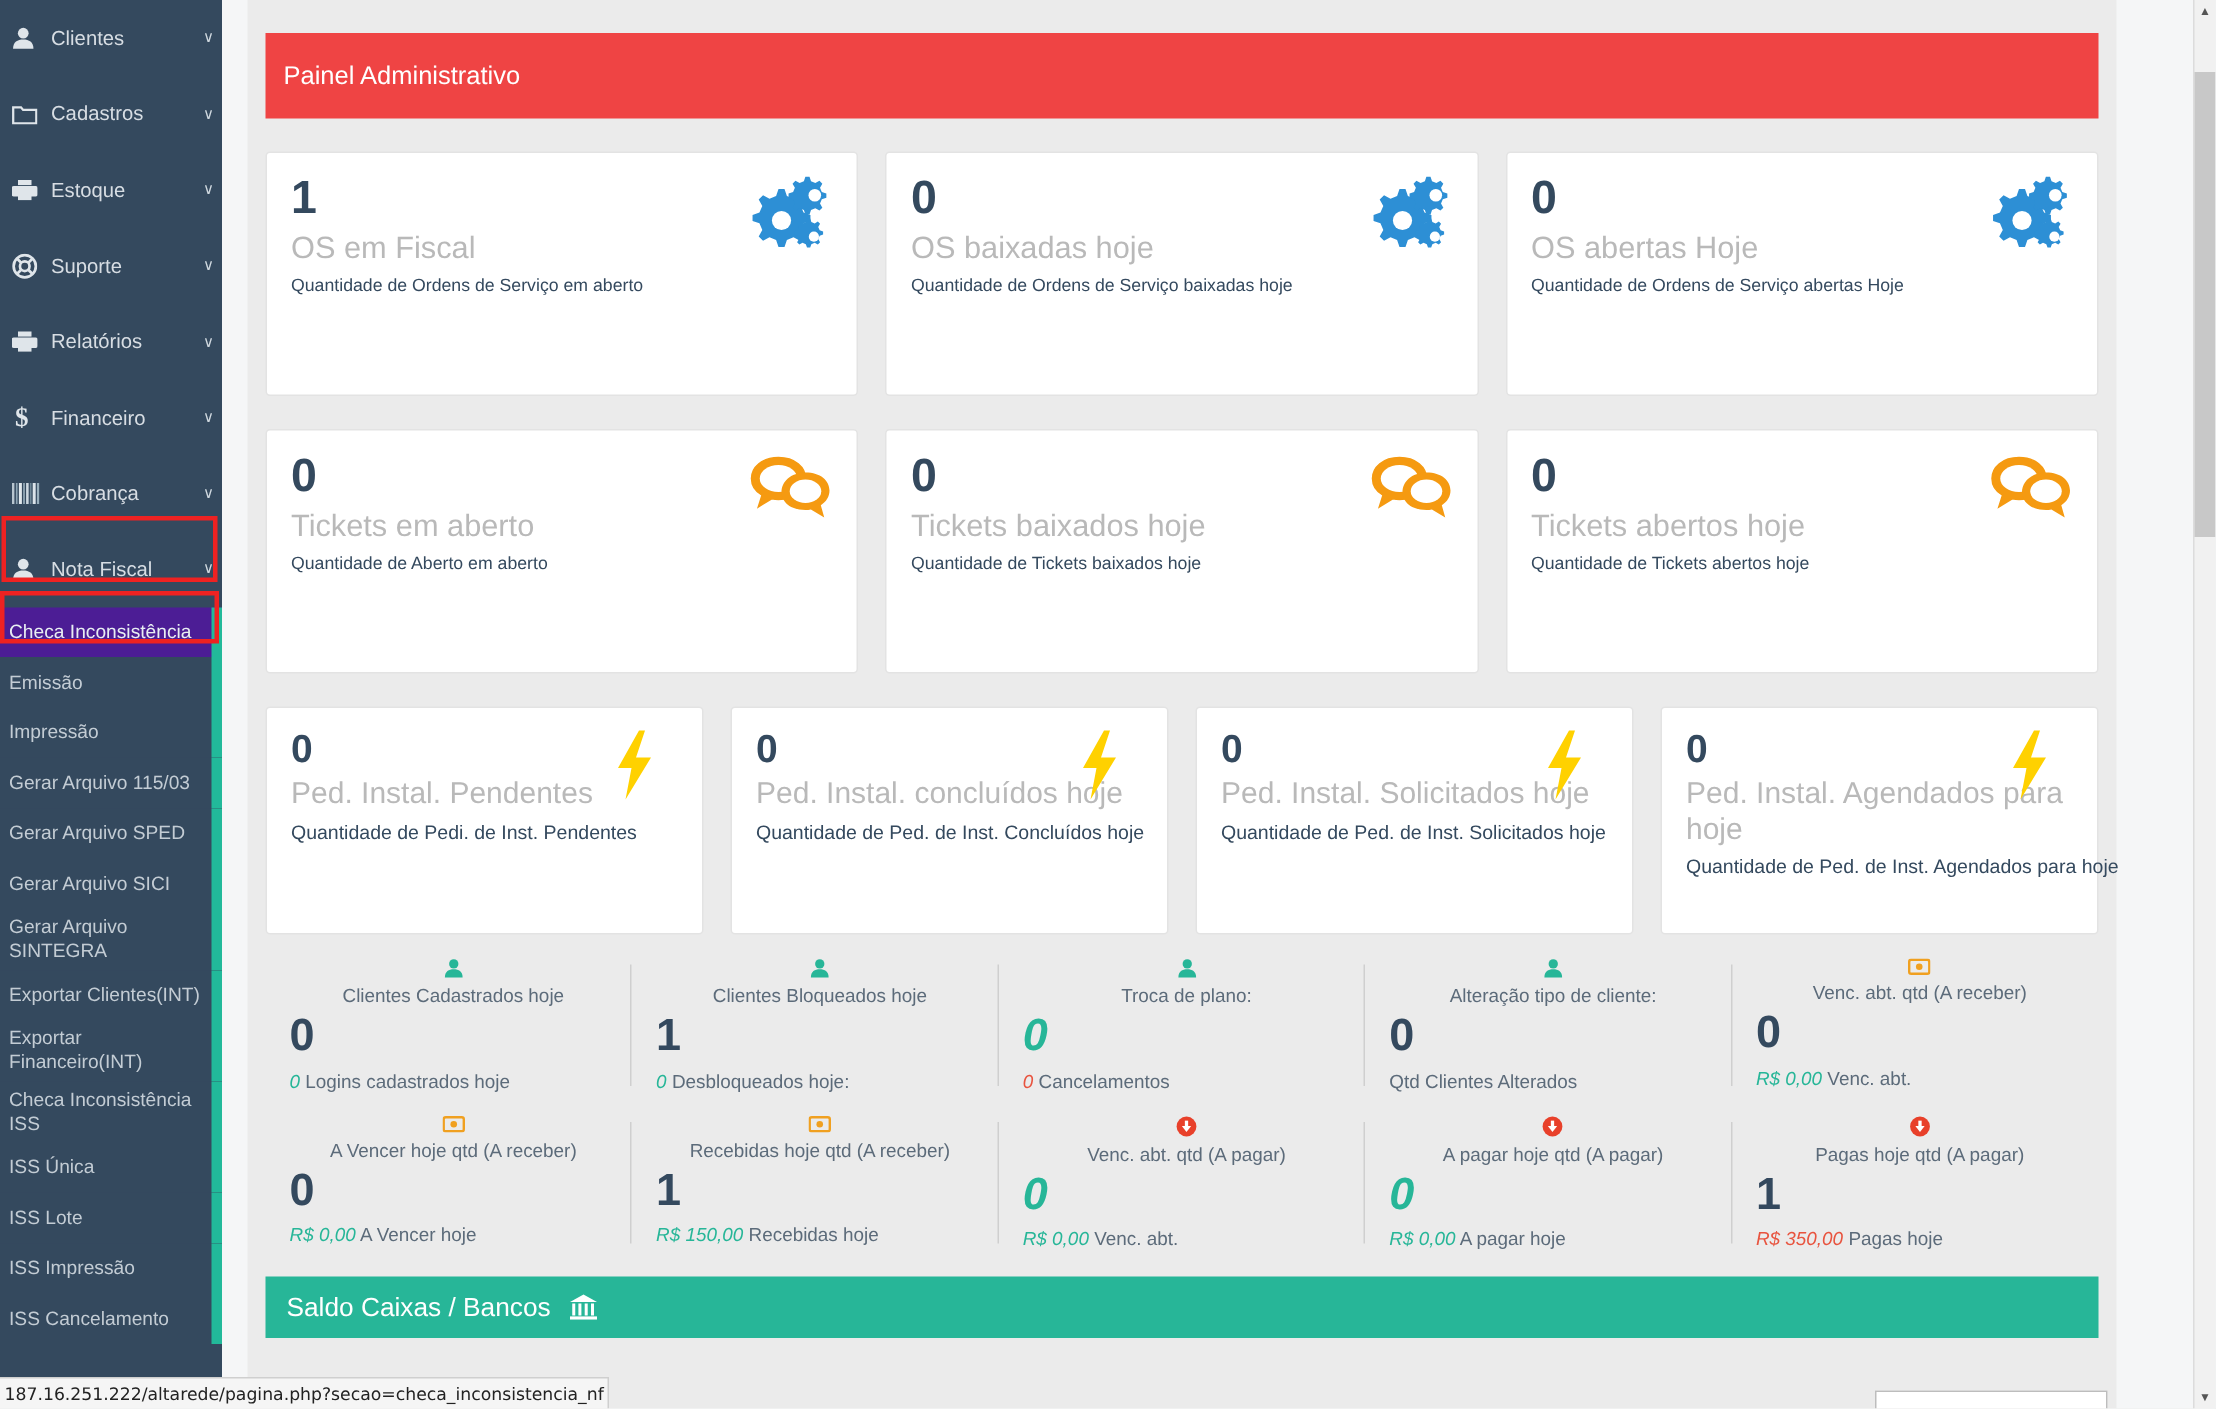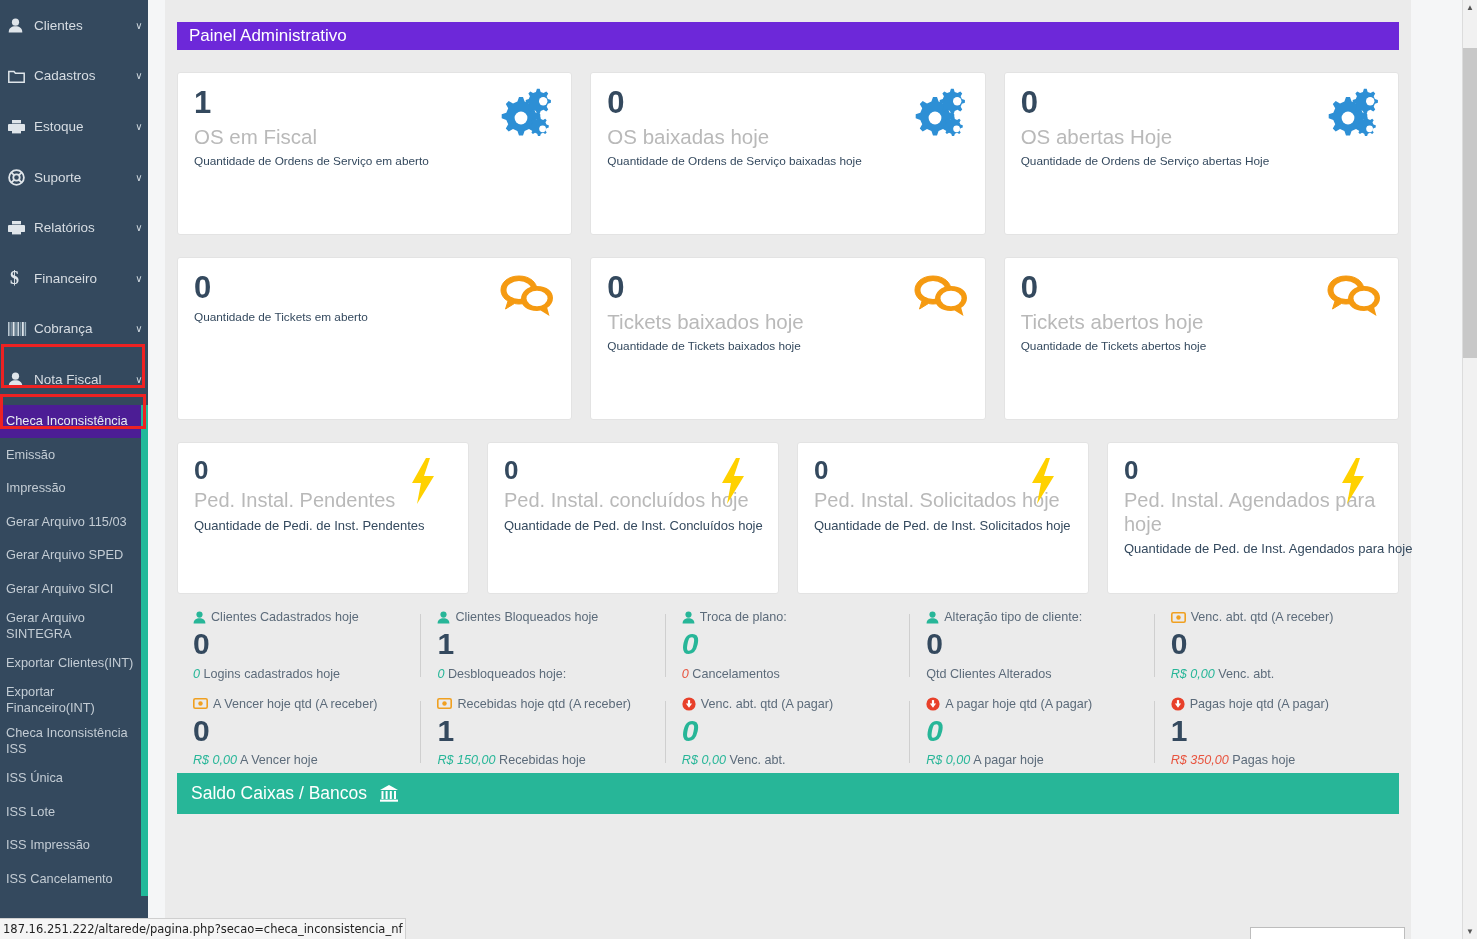--- a/index.html
+++ b/index.html
@@ -69,22 +69,22 @@
     position:absolute; left:148px; top:0; right:0; bottom:0;
     background:#f5f6f7; overflow:hidden;
   }
   #content{
     position:absolute; left:17px; top:0; width:1246px; bottom:0;
     background:#ebebeb;
   }
 
   .panel-header{
     margin:22px 12px 0 12px;
-    background:#6d28d9;
-    height:28px;
+    background:#ef4444;
+    height:57px;
     display:flex; align-items:center;
     padding-left:12px;
     color:#ffffff;
     font-size:17px;
   }
 
   .cards-wrap{ padding:0 12px; }
 
   .card-row{ display:flex; gap:18px; margin-top:22px; }
   .card{
@@ -122,36 +122,36 @@
   .stat{
     flex:1 1 0; position:relative; padding:0 10px 0 16px; min-width:0;
   }
   .stat:after{
     content:""; position:absolute; right:0; top:4px; bottom:4px; width:1px;
     background:#cfcfcf;
   }
   .stat:last-child:after{ display:none; }
   .stat .sl{
     font-size:12.6px; color:#5c6b7a; white-space:nowrap;
-    display:flex; align-items:center; gap:5px;
+    display:flex; align-items:center; gap:5px;flex-direction:column;
   }
   .stat .sv{
     font-size:30px; font-weight:bold; color:#34495e; line-height:1.35;
   }
   .stat .sv.teal{ color:#27b698; font-style:italic; }
   .stat .sf{
     font-size:12.6px; color:#5c6b7a; white-space:nowrap; margin-top:2px;
   }
   .stat .sf em{ font-style:italic; color:#27b698; font-weight:normal; }
   .stat .sf em.red{ color:#e8543f; }
   .stat .sf em.teal{ color:#27b698; }
 
   
   .saldo{
-    margin:6px 12px 0 12px; background:#27b698; height:41px;
+    margin:18px 12px 0 12px; background:#27b698; height:41px;
     display:flex; align-items:center; padding-left:14px; gap:12px;
     color:#fff; font-size:17.5px;
   }
 
   .bottom-box{
     position:absolute; left:1085px; top:927px; width:155px; height:26px;
     border:1px solid #bdbdbd; background:#fff;
   }
 
   
@@ -381,21 +381,22 @@
                   <path d="M45 34 l2.4 0 l0.9 2.6 2.5 1.1 2.4-1.4 1.7 1.7 -1.4 2.4 1.1 2.5 2.6 0.9 0 2.4 -2.6 0.9 -1.1 2.5 1.4 2.4 -1.7 1.7 -2.4-1.4 -2.5 1.1 -0.9 2.6 -2.4 0 -0.9-2.6 -2.5-1.1 -2.4 1.4 -1.7-1.7 1.4-2.4 -1.1-2.5 -2.6-0.9 0-2.4 2.6-0.9 1.1-2.5 -1.4-2.4 1.7-1.7 2.4 1.4 2.5-1.1z" transform="translate(-5,-2) scale(0.88) translate(5,2)"></path>
                   <circle cx="43.6" cy="41.8" r="3.4" fill="#ffffff"></circle>
                 </g>
               </svg>
             </div>
           </div>
         </div>
       <div class="card-row" id="row2">
           <div class="card h3">
             <div class="num">0</div>
-            <div class="sub">Quantidade de Tickets em aberto</div>
+            <div class="title">Tickets em aberto</div>
+            <div class="sub">Quantidade de Aberto em aberto</div>
             <div class="cicon">
               <svg width="56" height="48" viewBox="0 0 56 48">
                 <g fill="#f59a11">
                   <path d="M20 4 C9 4 2 10.5 2 18 C2 22.6 4.7 26.7 9 29.1 L6.5 37 L15.4 31.5 C16.9 31.8 18.4 32 20 32 C31 32 38 25.5 38 18 C38 10.5 31 4 20 4 Z"></path>
                   <path d="M20 4 C9 4 2 10.5 2 18 C2 22.6 4.7 26.7 9 29.1 L6.5 37 L15.4 31.5 C16.9 31.8 18.4 32 20 32 C31 32 38 25.5 38 18 C38 10.5 31 4 20 4 Z" fill="none" stroke="#f59a11" stroke-width="1"></path>
                   <ellipse cx="20" cy="18" rx="12.5" ry="9" fill="#ffffff"></ellipse>
                   <path d="M38 14 C48 14 54 19.4 54 26 C54 30 51.8 33.6 48.2 35.8 L50.5 44 L41.6 38.6 C40.4 38.8 39.2 39 38 39 C28 39 22 33.6 22 27 C22 20.4 28 14 38 14 Z"></path>
                   <ellipse cx="38" cy="26.5" rx="10.5" ry="7.8" fill="#ffffff"></ellipse>
                 </g>
               </svg>

